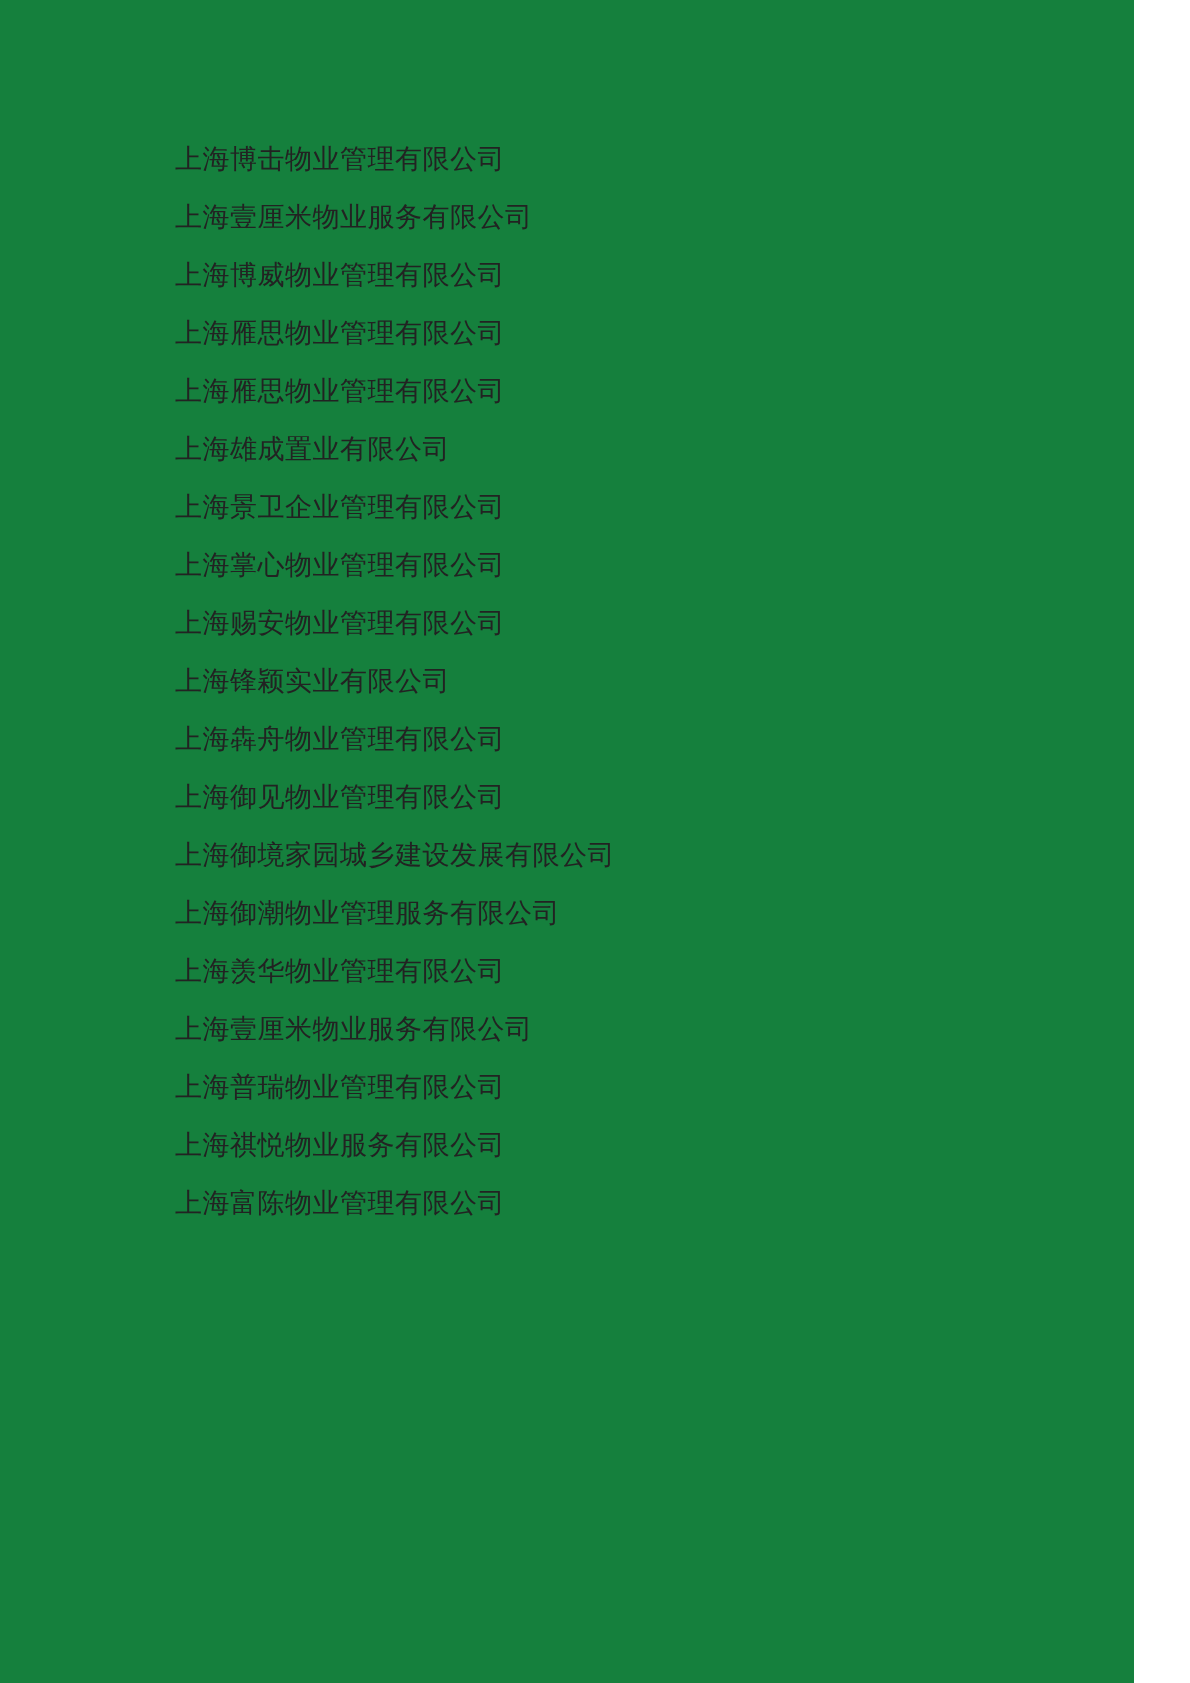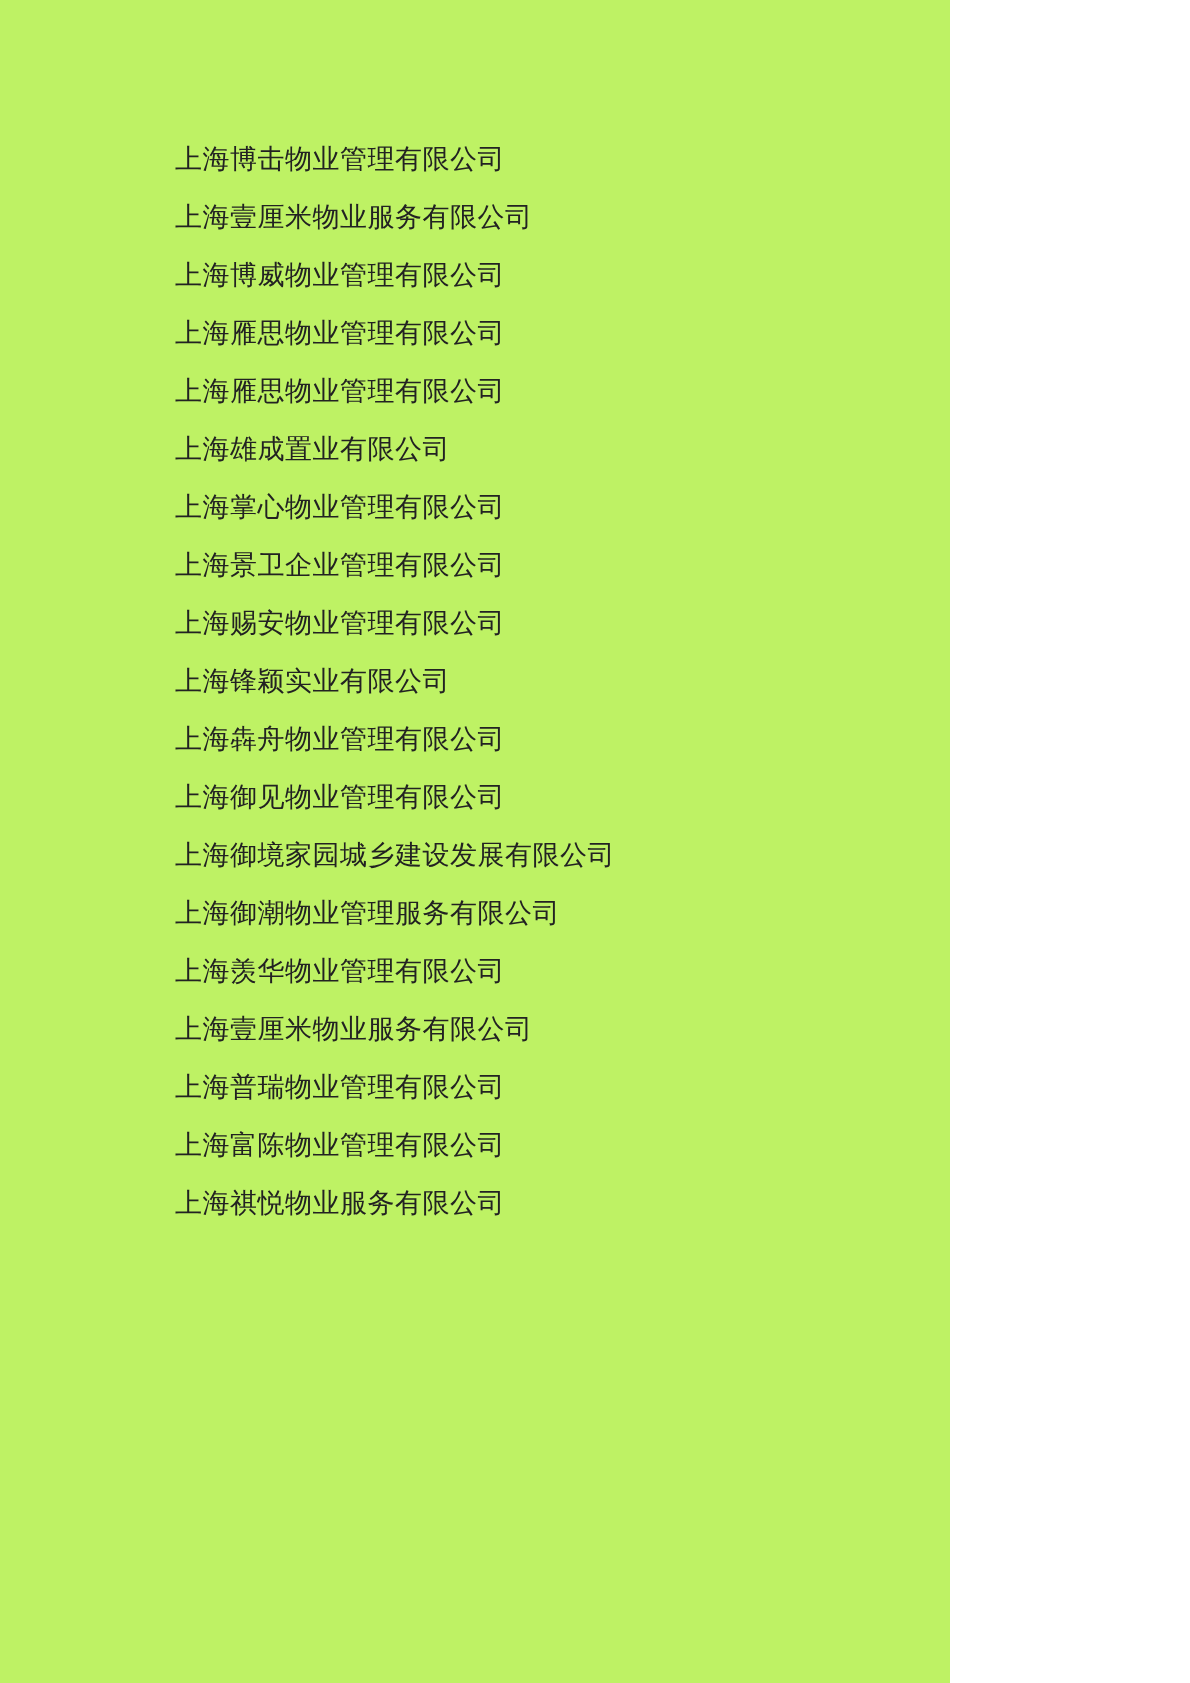--- a/index.html
+++ b/index.html
@@ -8,23 +8,23 @@
     background: #ffffff;
   }
   body {
     width: 1190px;
     height: 1683px;
     font-family: "Liberation Serif", "DejaVu Serif", serif;
     color: #1a1a1a;
   }
   .page {
     position: relative;
-    width: 950px;
+    width: 1134px;
     height: 1683px;
-    background: #bef264;
+    background: #15803d;
     box-sizing: border-box;
     padding: 130px 150px 80px 175px;
   }
   .doc-body {
     display: block;
   }
   .line {
     font-size: 27px;
     line-height: 58px;
     letter-spacing: 0.5px;
@@ -36,27 +36,27 @@
 <body>
 
 <div class="page">
   <div class="doc-body">
     <div class="line">上海博击物业管理有限公司</div>
     <div class="line">上海壹厘米物业服务有限公司</div>
     <div class="line">上海博威物业管理有限公司</div>
     <div class="line">上海雁思物业管理有限公司</div>
     <div class="line">上海雁思物业管理有限公司</div>
     <div class="line">上海雄成置业有限公司</div>
+    <div class="line">上海景卫企业管理有限公司</div>
     <div class="line">上海掌心物业管理有限公司</div>
-    <div class="line">上海景卫企业管理有限公司</div>
     <div class="line">上海赐安物业管理有限公司</div>
     <div class="line">上海锋颖实业有限公司</div>
     <div class="line">上海犇舟物业管理有限公司</div>
     <div class="line">上海御见物业管理有限公司</div>
     <div class="line">上海御境家园城乡建设发展有限公司</div>
     <div class="line">上海御潮物业管理服务有限公司</div>
     <div class="line">上海羡华物业管理有限公司</div>
     <div class="line">上海壹厘米物业服务有限公司</div>
     <div class="line">上海普瑞物业管理有限公司</div>
+    <div class="line">上海祺悦物业服务有限公司</div>
     <div class="line">上海富陈物业管理有限公司</div>
-    <div class="line">上海祺悦物业服务有限公司</div>
   </div>
 </div>
 
 </body></html>

